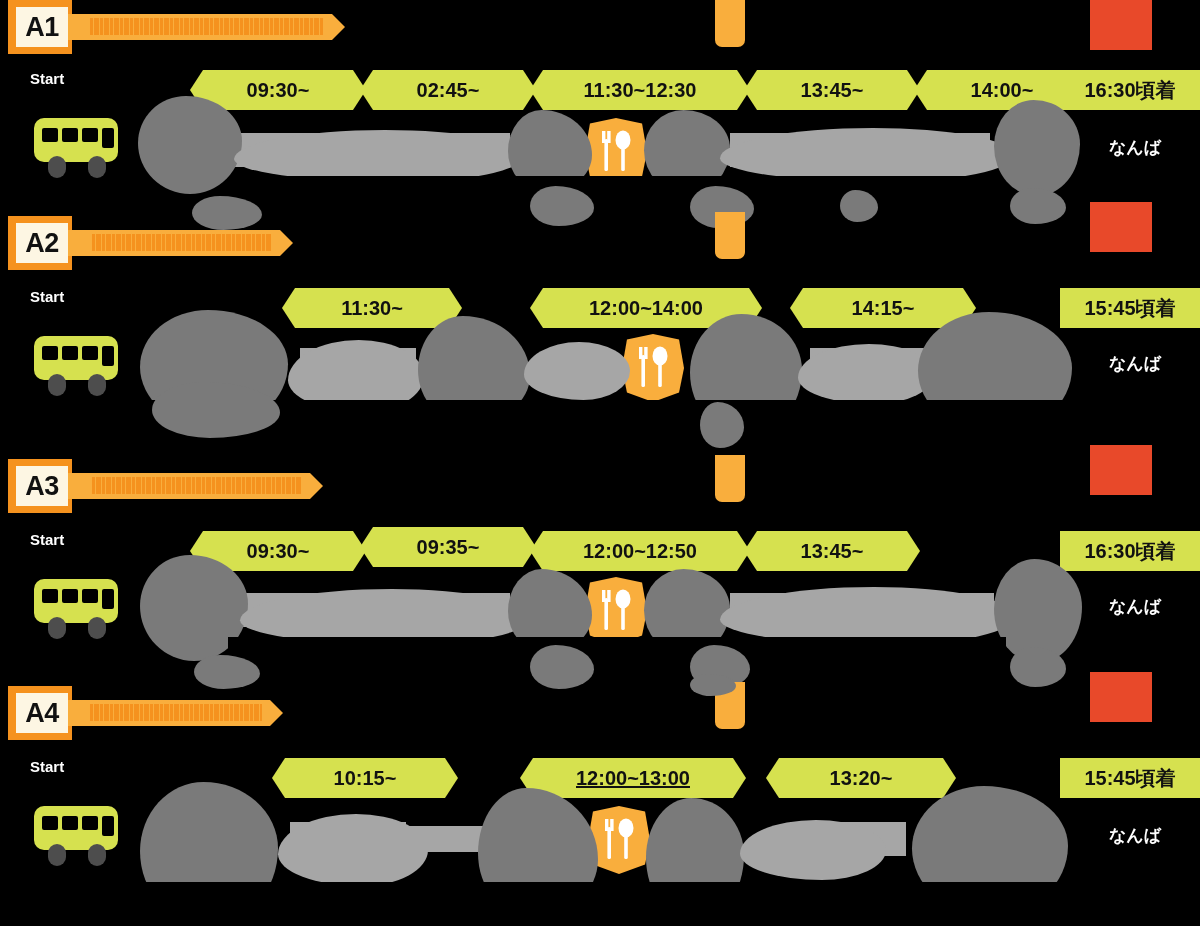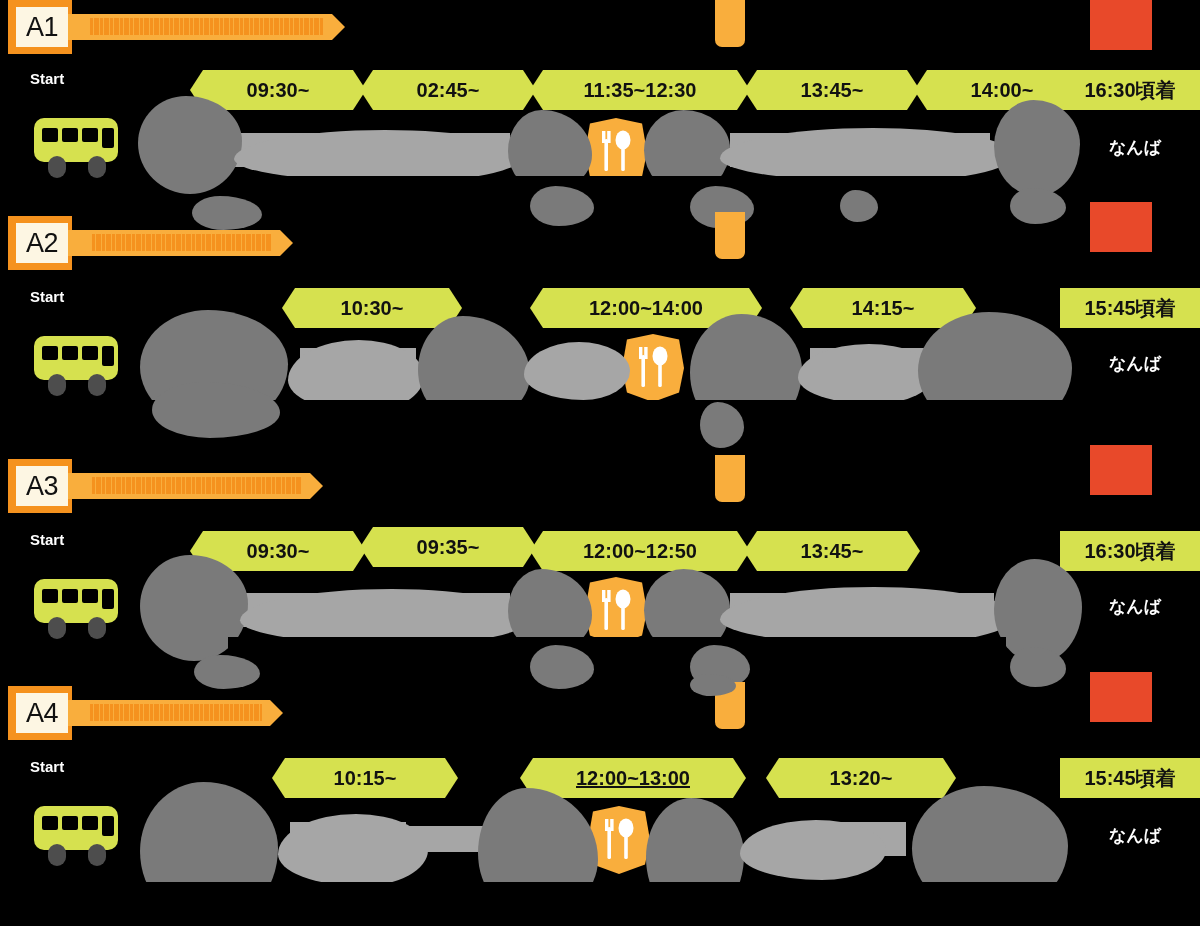--- a/index.html
+++ b/index.html
@@ -16,21 +16,21 @@
 
   
   .hdr{position:absolute;left:8px;top:0;height:54px;}
   .hdr-flag{
     position:absolute;left:0;top:0;width:64px;height:54px;
     background:#F5921E;
   }
   .hdr-code{
     position:absolute;left:8px;top:7px;width:52px;height:40px;
     background:#FDF6E3;color:#111;
-    font-size:27px;font-weight:normal;line-height:40px;text-align:center;
+    font-size:27px;font-weight:bold;line-height:40px;text-align:center;
     letter-spacing:-0.5px;
   }
   .hdr-ribbon{
     position:absolute;top:14px;height:26px;
     background:#F9AE3D;
   }
   .hdr-ribbon:after{
     content:"";position:absolute;right:-13px;top:0;
     border-top:13px solid transparent;border-bottom:13px solid transparent;
     border-left:13px solid #F9AE3D;
@@ -107,21 +107,21 @@
         <rect x="30" y="12" width="16" height="14" rx="2" fill="#000"></rect>
         <rect x="50" y="12" width="16" height="14" rx="2" fill="#000"></rect>
         <rect x="70" y="12" width="12" height="20" rx="2" fill="#000"></rect>
         <rect x="16" y="40" width="18" height="22" rx="9" fill="#4D4D4D"></rect>
         <rect x="56" y="40" width="18" height="22" rx="9" fill="#4D4D4D"></rect>
       </svg>
     </div>
 
     <div class="seg-time" style="left:190px;top:70px;width:176px;">09:30~</div>
     <div class="seg-time" style="left:360px;top:70px;width:176px;">02:45~</div>
-    <div class="seg-time" style="left:530px;top:70px;width:220px;">11:35~12:30</div>
+    <div class="seg-time" style="left:530px;top:70px;width:220px;">11:30~12:30</div>
     <div class="seg-time" style="left:744px;top:70px;width:176px;">13:45~</div>
     <div class="seg-time" style="left:914px;top:70px;width:176px;">14:00~</div>
     <div class="seg-time plain" style="left:1060px;top:70px;width:140px;">16:30頃着</div>
 
     <div class="seg-dur" style="left:230px;top:133px;width:100px;">1時間半</div>
     <div class="seg-dur" style="left:400px;top:133px;width:110px;">1時間</div>
     <div class="seg-dur" style="left:730px;top:133px;width:110px;">1時間半</div>
     <div class="seg-dur" style="left:880px;top:133px;width:110px;">1時間半</div>
 
     <div class="dest" style="left:1080px;top:136px;width:110px;">なんば</div>
@@ -167,21 +167,21 @@
         <rect x="2" y="2" width="84" height="44" rx="10" fill="#D6E14F"></rect>
         <rect x="10" y="12" width="16" height="14" rx="2" fill="#000"></rect>
         <rect x="30" y="12" width="16" height="14" rx="2" fill="#000"></rect>
         <rect x="50" y="12" width="16" height="14" rx="2" fill="#000"></rect>
         <rect x="70" y="12" width="12" height="20" rx="2" fill="#000"></rect>
         <rect x="16" y="40" width="18" height="22" rx="9" fill="#4D4D4D"></rect>
         <rect x="56" y="40" width="18" height="22" rx="9" fill="#4D4D4D"></rect>
       </svg>
     </div>
 
-    <div class="seg-time" style="left:282px;top:72px;width:180px;">10:30~</div>
+    <div class="seg-time" style="left:282px;top:72px;width:180px;">11:30~</div>
     <div class="seg-time" style="left:530px;top:72px;width:232px;">12:00~14:00</div>
     <div class="seg-time" style="left:790px;top:72px;width:186px;">14:15~</div>
     <div class="seg-time plain" style="left:1060px;top:72px;width:140px;">15:45頃着</div>
 
     <div class="seg-dur" style="left:300px;top:132px;width:116px;">1時間</div>
     <div class="seg-dur" style="left:810px;top:132px;width:116px;">30分</div>
 
     <div class="dest" style="left:1080px;top:136px;width:110px;">なんば</div>
 
     <div class="pin-meal" style="left:622px;top:118px;">

